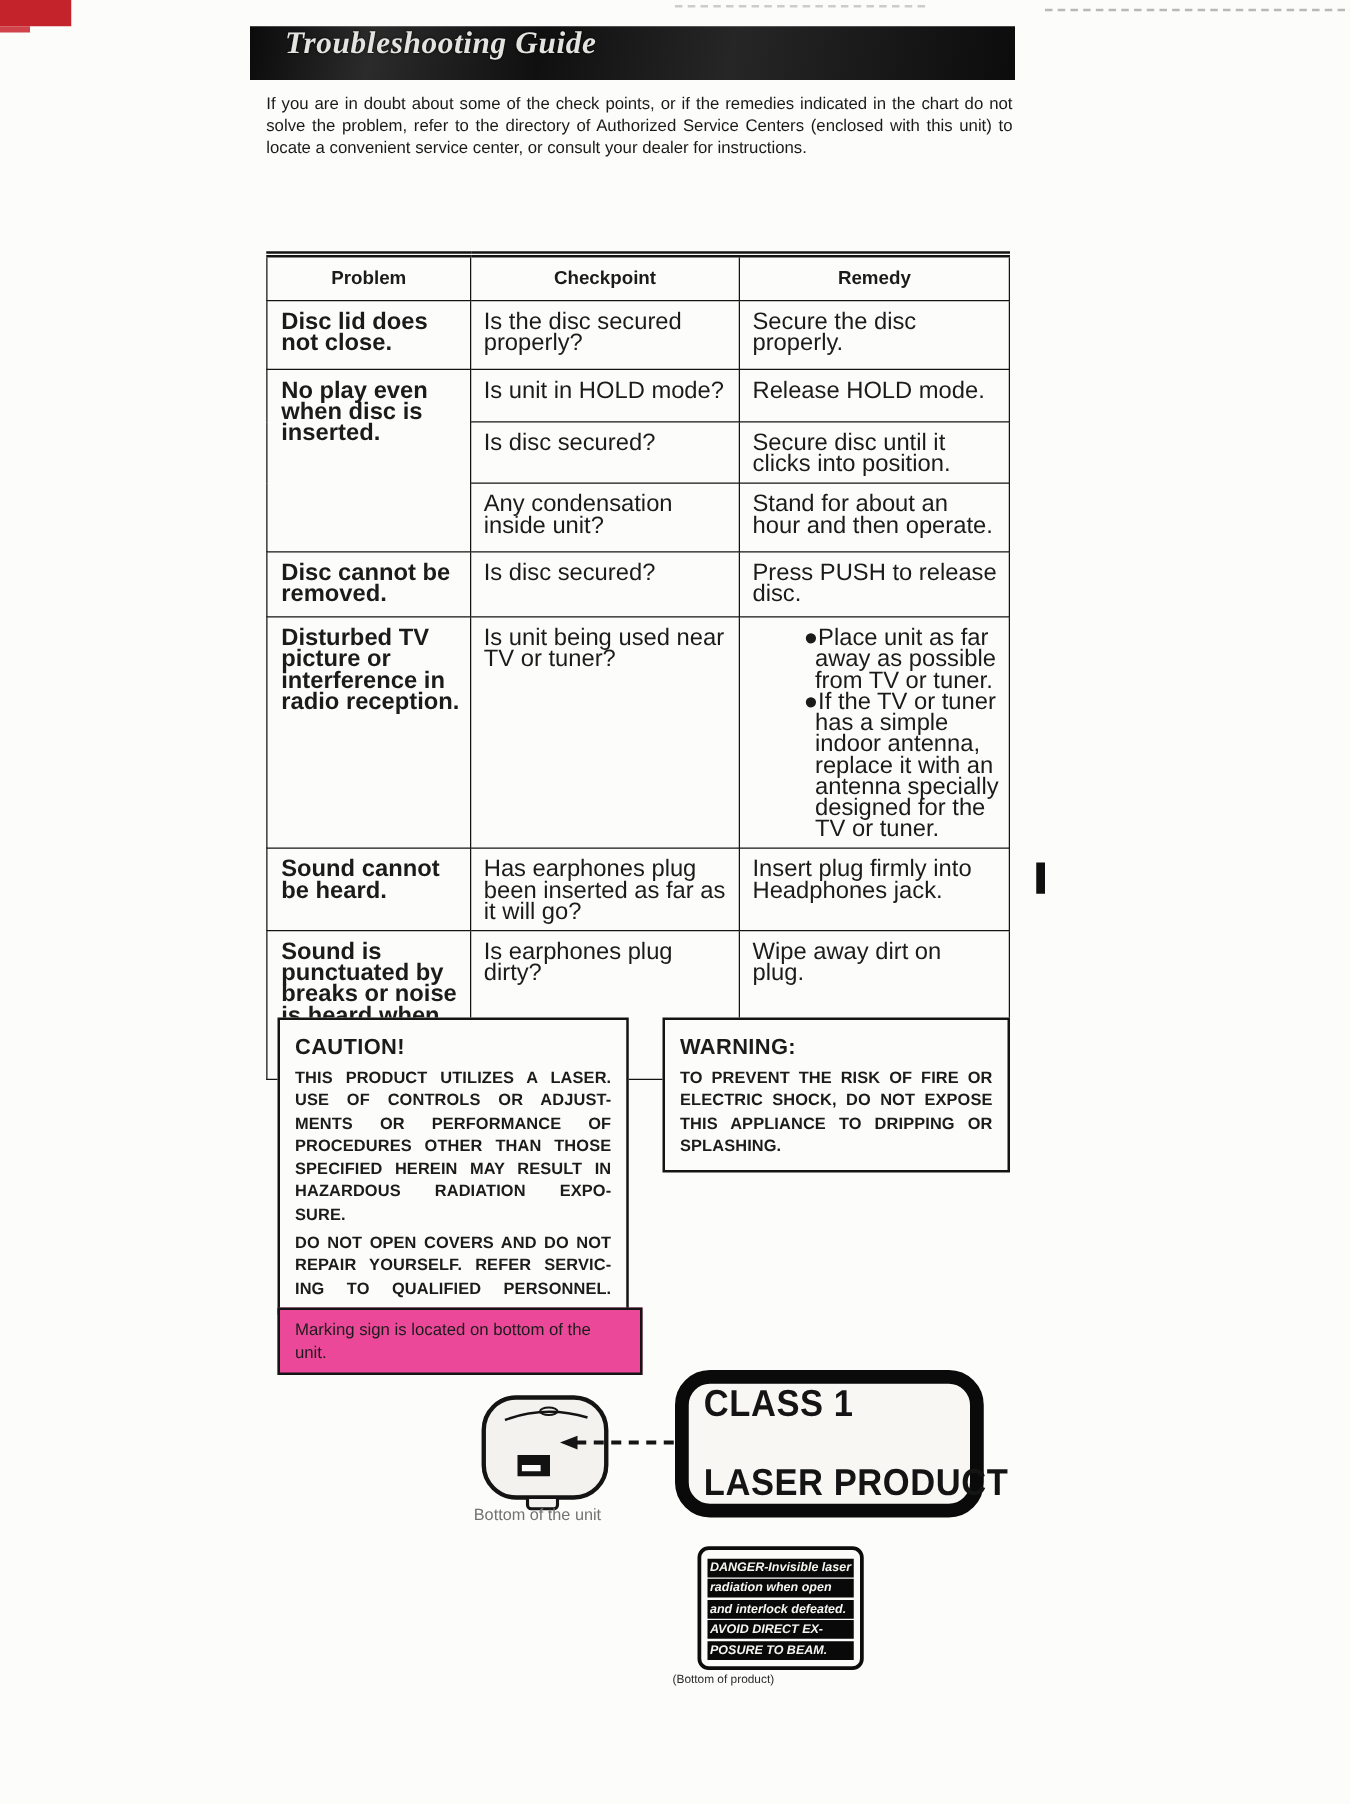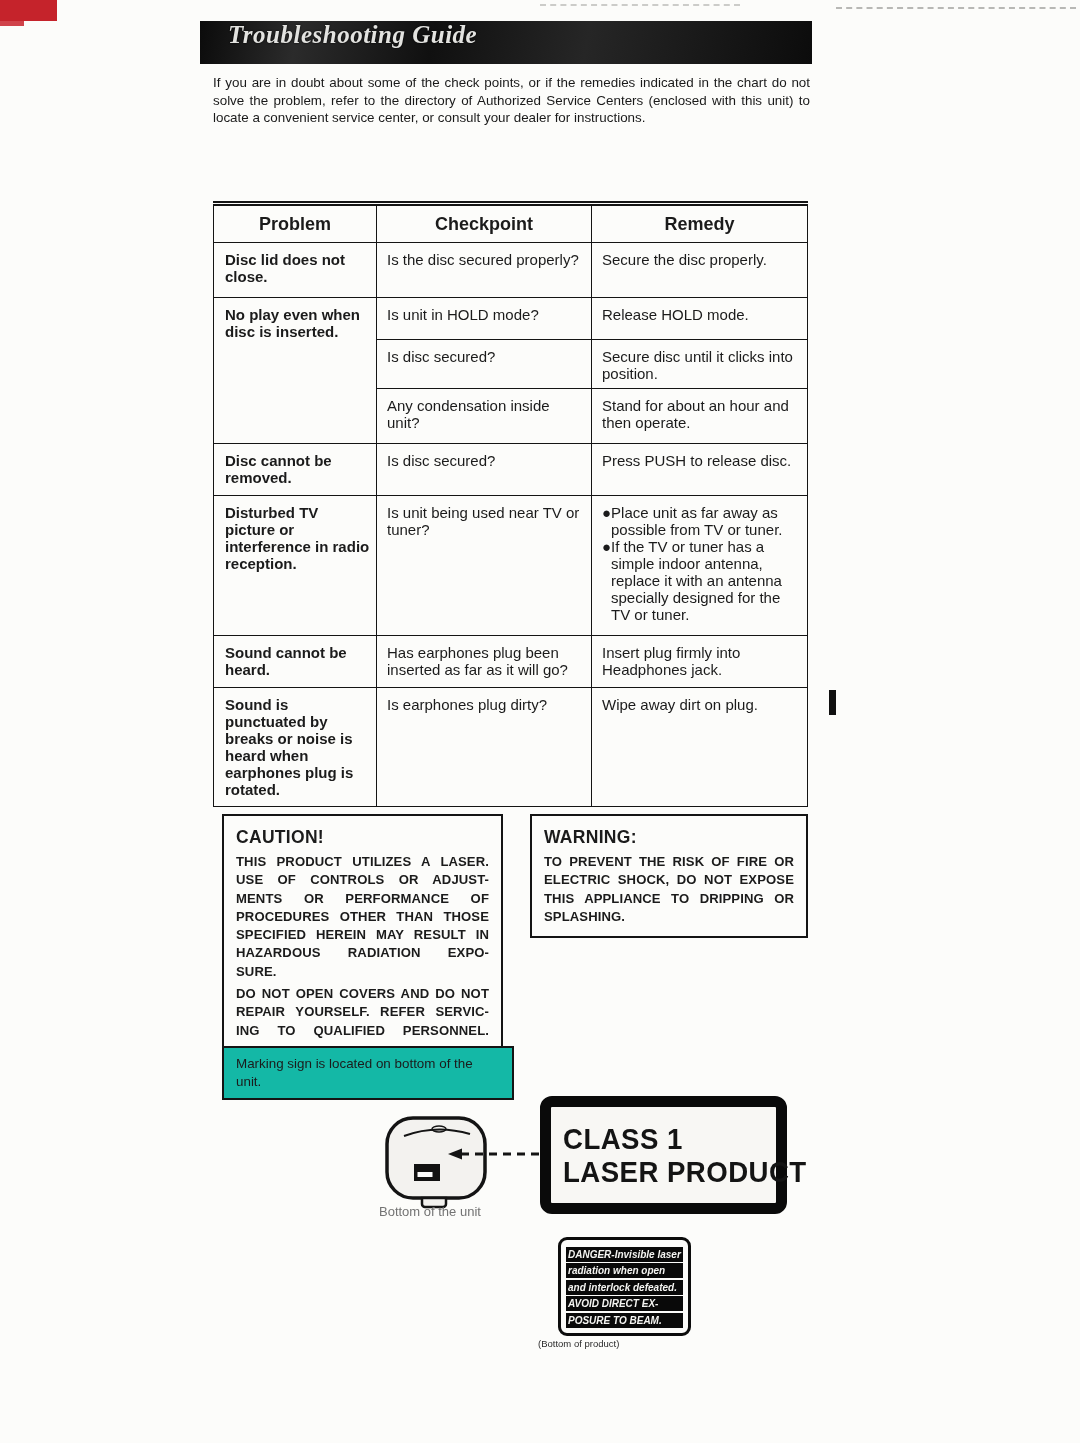--- a/index.html
+++ b/index.html
@@ -30,52 +30,52 @@
 
   
   .intro { position:absolute; left:213px; top:74px; width:597px; font-size:13.4px; line-height:17.6px; text-align:justify; color:#1a1a1a; }
   .intro p { margin:0; }
 
   
   .tsg { position:absolute; left:213px; top:201px; width:594px; border-collapse:collapse; table-layout:fixed; }
   .tsg th, .tsg td { border:1.5px solid #141414; vertical-align:top; }
   .tsg thead th {
     border-top:5px double #141414;
-    font-size:18px; font-weight:700; text-align:center; padding:8px 4px 7px;
-  }
-  .tsg td { font-size:15px; line-height:17px; padding:8px 8px 6px 10px; }
+    font-size:15px; font-weight:700; text-align:center; padding:8px 4px 7px;
+  }
+  .tsg td { font-size:19px; line-height:17px; padding:8px 8px 6px 10px; }
   .tsg td.prob { font-weight:700; padding-left:11px; padding-right:6px; }
-  .bullet { padding-left:9px; text-indent:-9px; }
+  .bullet { padding-left:9px; text-indent:-9px;margin-left:41px; }
 
   
   .notice-box { position:absolute; border:2.5px solid #141414; background:#fcfcfa; padding:11px 12px 10px; }
   .caution-box { left:222px; top:814px; width:281px; min-height:222px; }
   .warning-box { left:530px; top:814px; width:278px; min-height:114px; }
   .box-title { font-size:17.5px; font-weight:700; letter-spacing:.3px; margin-bottom:5px; }
   .box-lines .gen-line {
     font-size:13.1px; font-weight:700; line-height:18.3px;
     text-align:justify; text-align-last:justify; letter-spacing:.1px;
   }
   .box-gap { height:4px; }
 
   
   .marking-box {
     position:absolute; left:222px; top:1046px; width:292px;
-    border:2px solid #141414; padding:7px 12px 8px; font-size:13.4px; line-height:17.5px; background:#14b8a6;
+    border:2px solid #141414; padding:7px 12px 8px; font-size:13.4px; line-height:17.5px; background:#ec4899;
   }
 
   
   .device { position:absolute; left:382px; top:1114px; width:110px; height:96px; }
   .dashed-arrow { position:absolute; left:448px; top:1146px; width:100px; height:16px; }
   .device-caption { position:absolute; left:379px; top:1204px; font-size:13px; color:#737373; }
 
   .class-label {
     position:absolute; left:540px; top:1096px; width:247px; height:118px;
-    border:11px solid #0a0a0a; border-radius:12px; background:#f8f7f4;
-    display:flex; flex-direction:column; justify-content:center; padding-left:12px;
+    border:11px solid #0a0a0a; border-radius:28px; background:#f8f7f4;
+    display:flex; flex-direction:column; justify-content:space-between; padding-left:12px;
   }
   .class-label .cl-line {
     font-size:30px; font-weight:700; color:#141414; line-height:33px;
     transform:scaleX(.92); transform-origin:left center; letter-spacing:.5px; white-space:nowrap;
   }
 
   .danger-label {
     position:absolute; left:558px; top:1237px; width:133px;
     border:3px solid #0c0c0c; border-radius:9px; background:#fbfbf9; padding:5px 5px 4px;
   }

